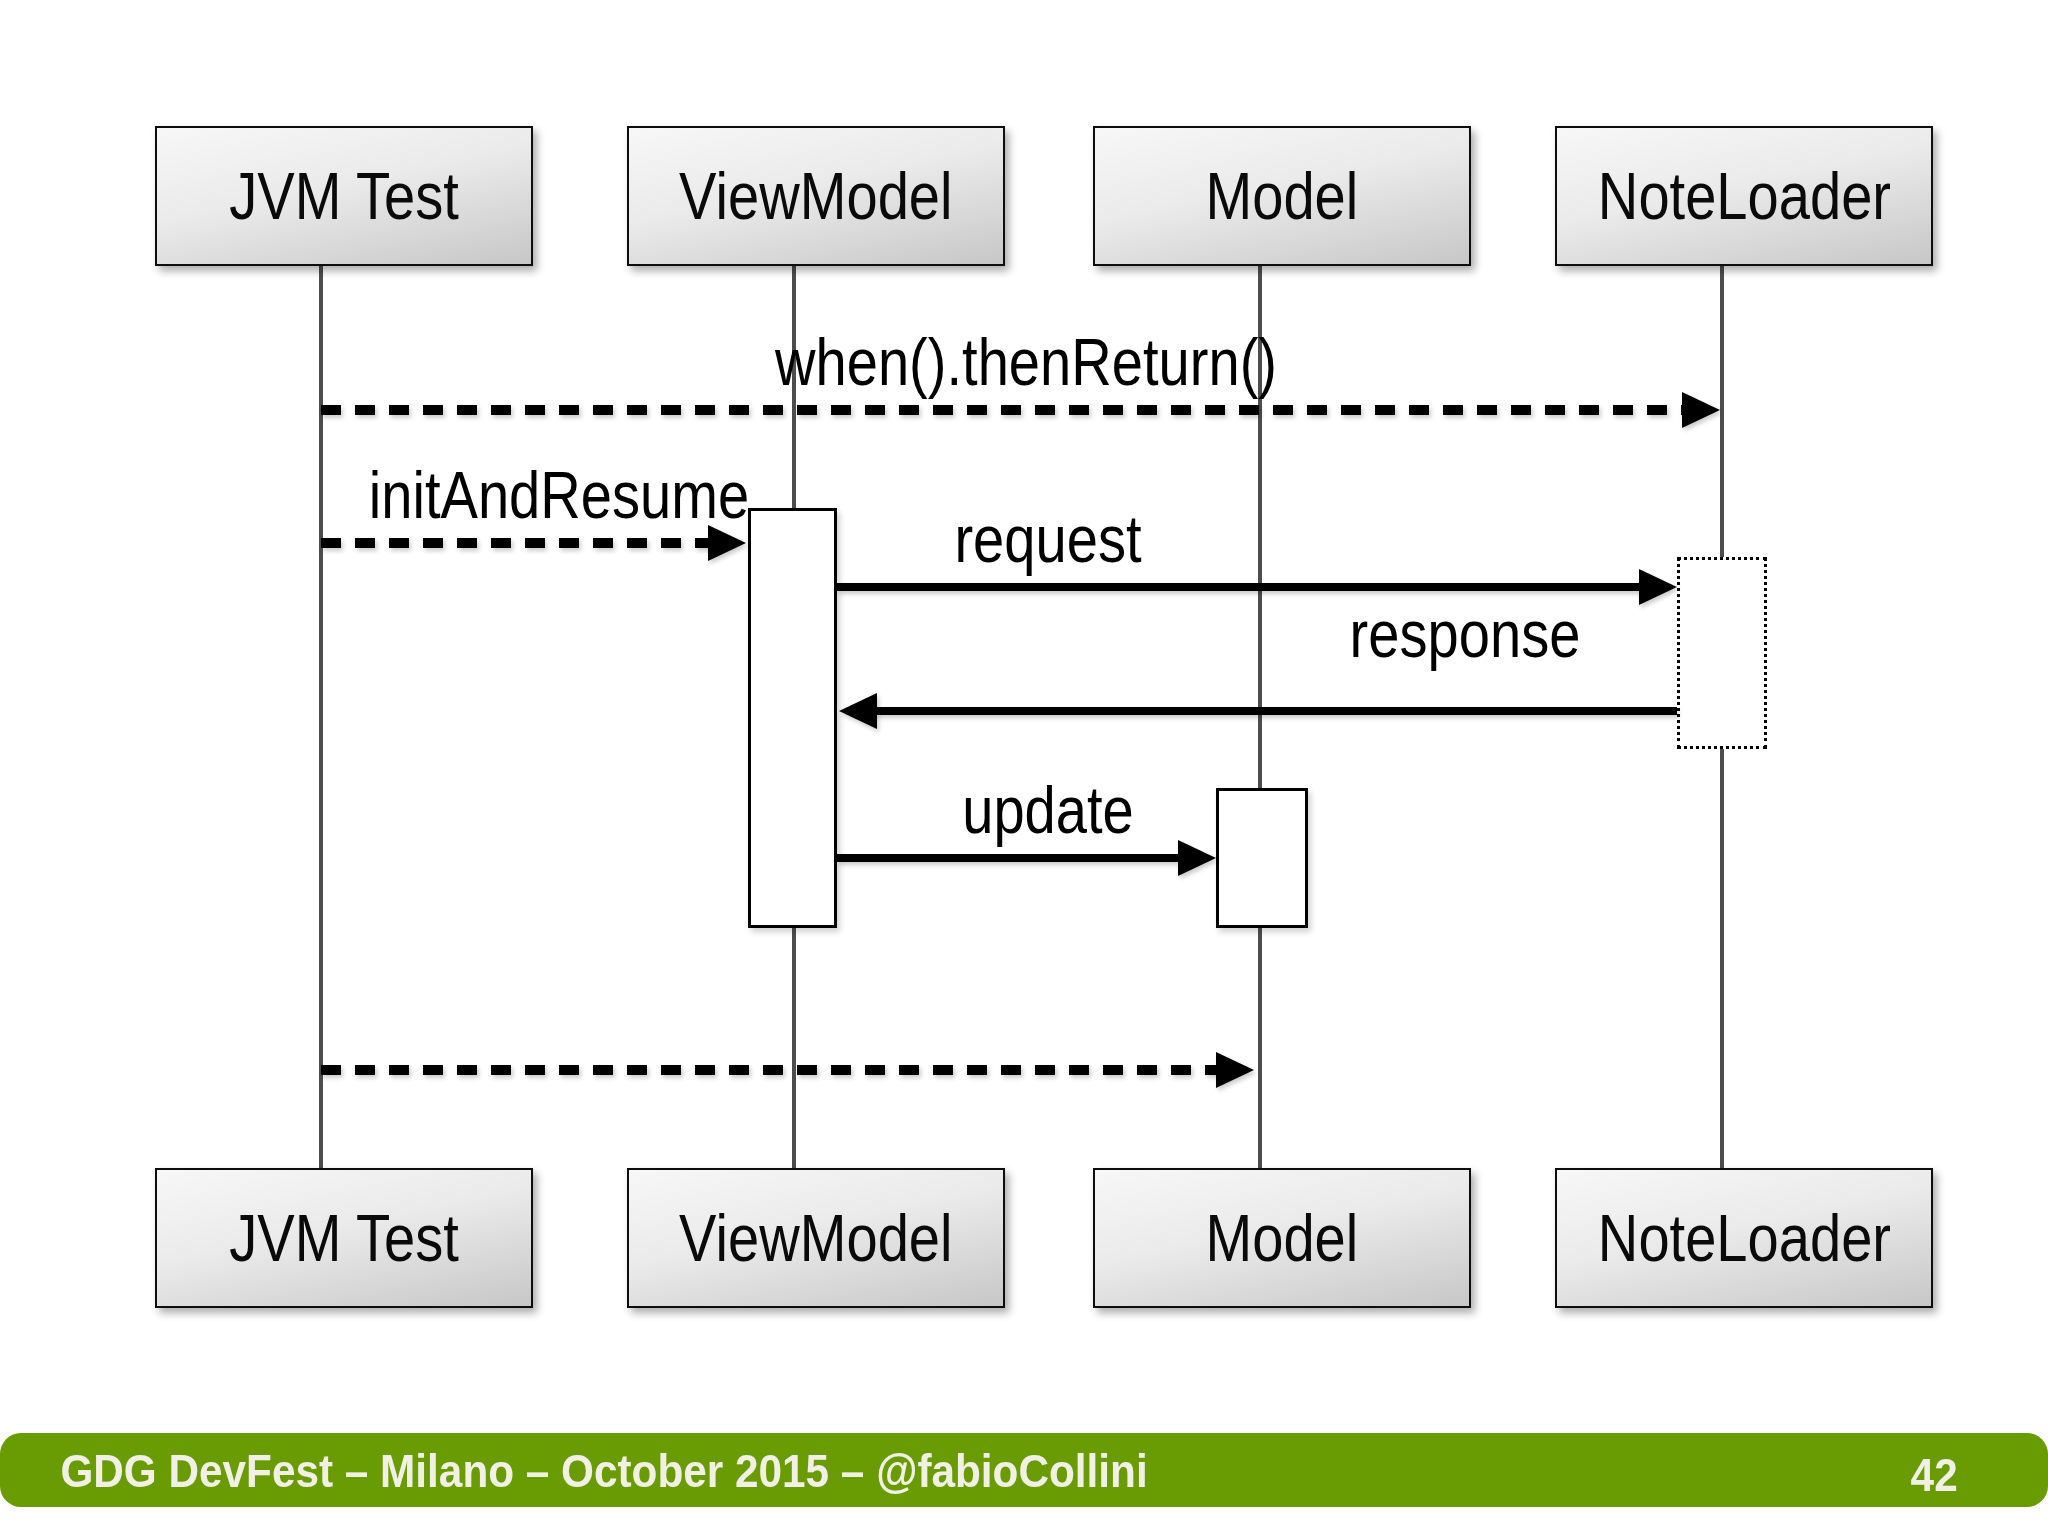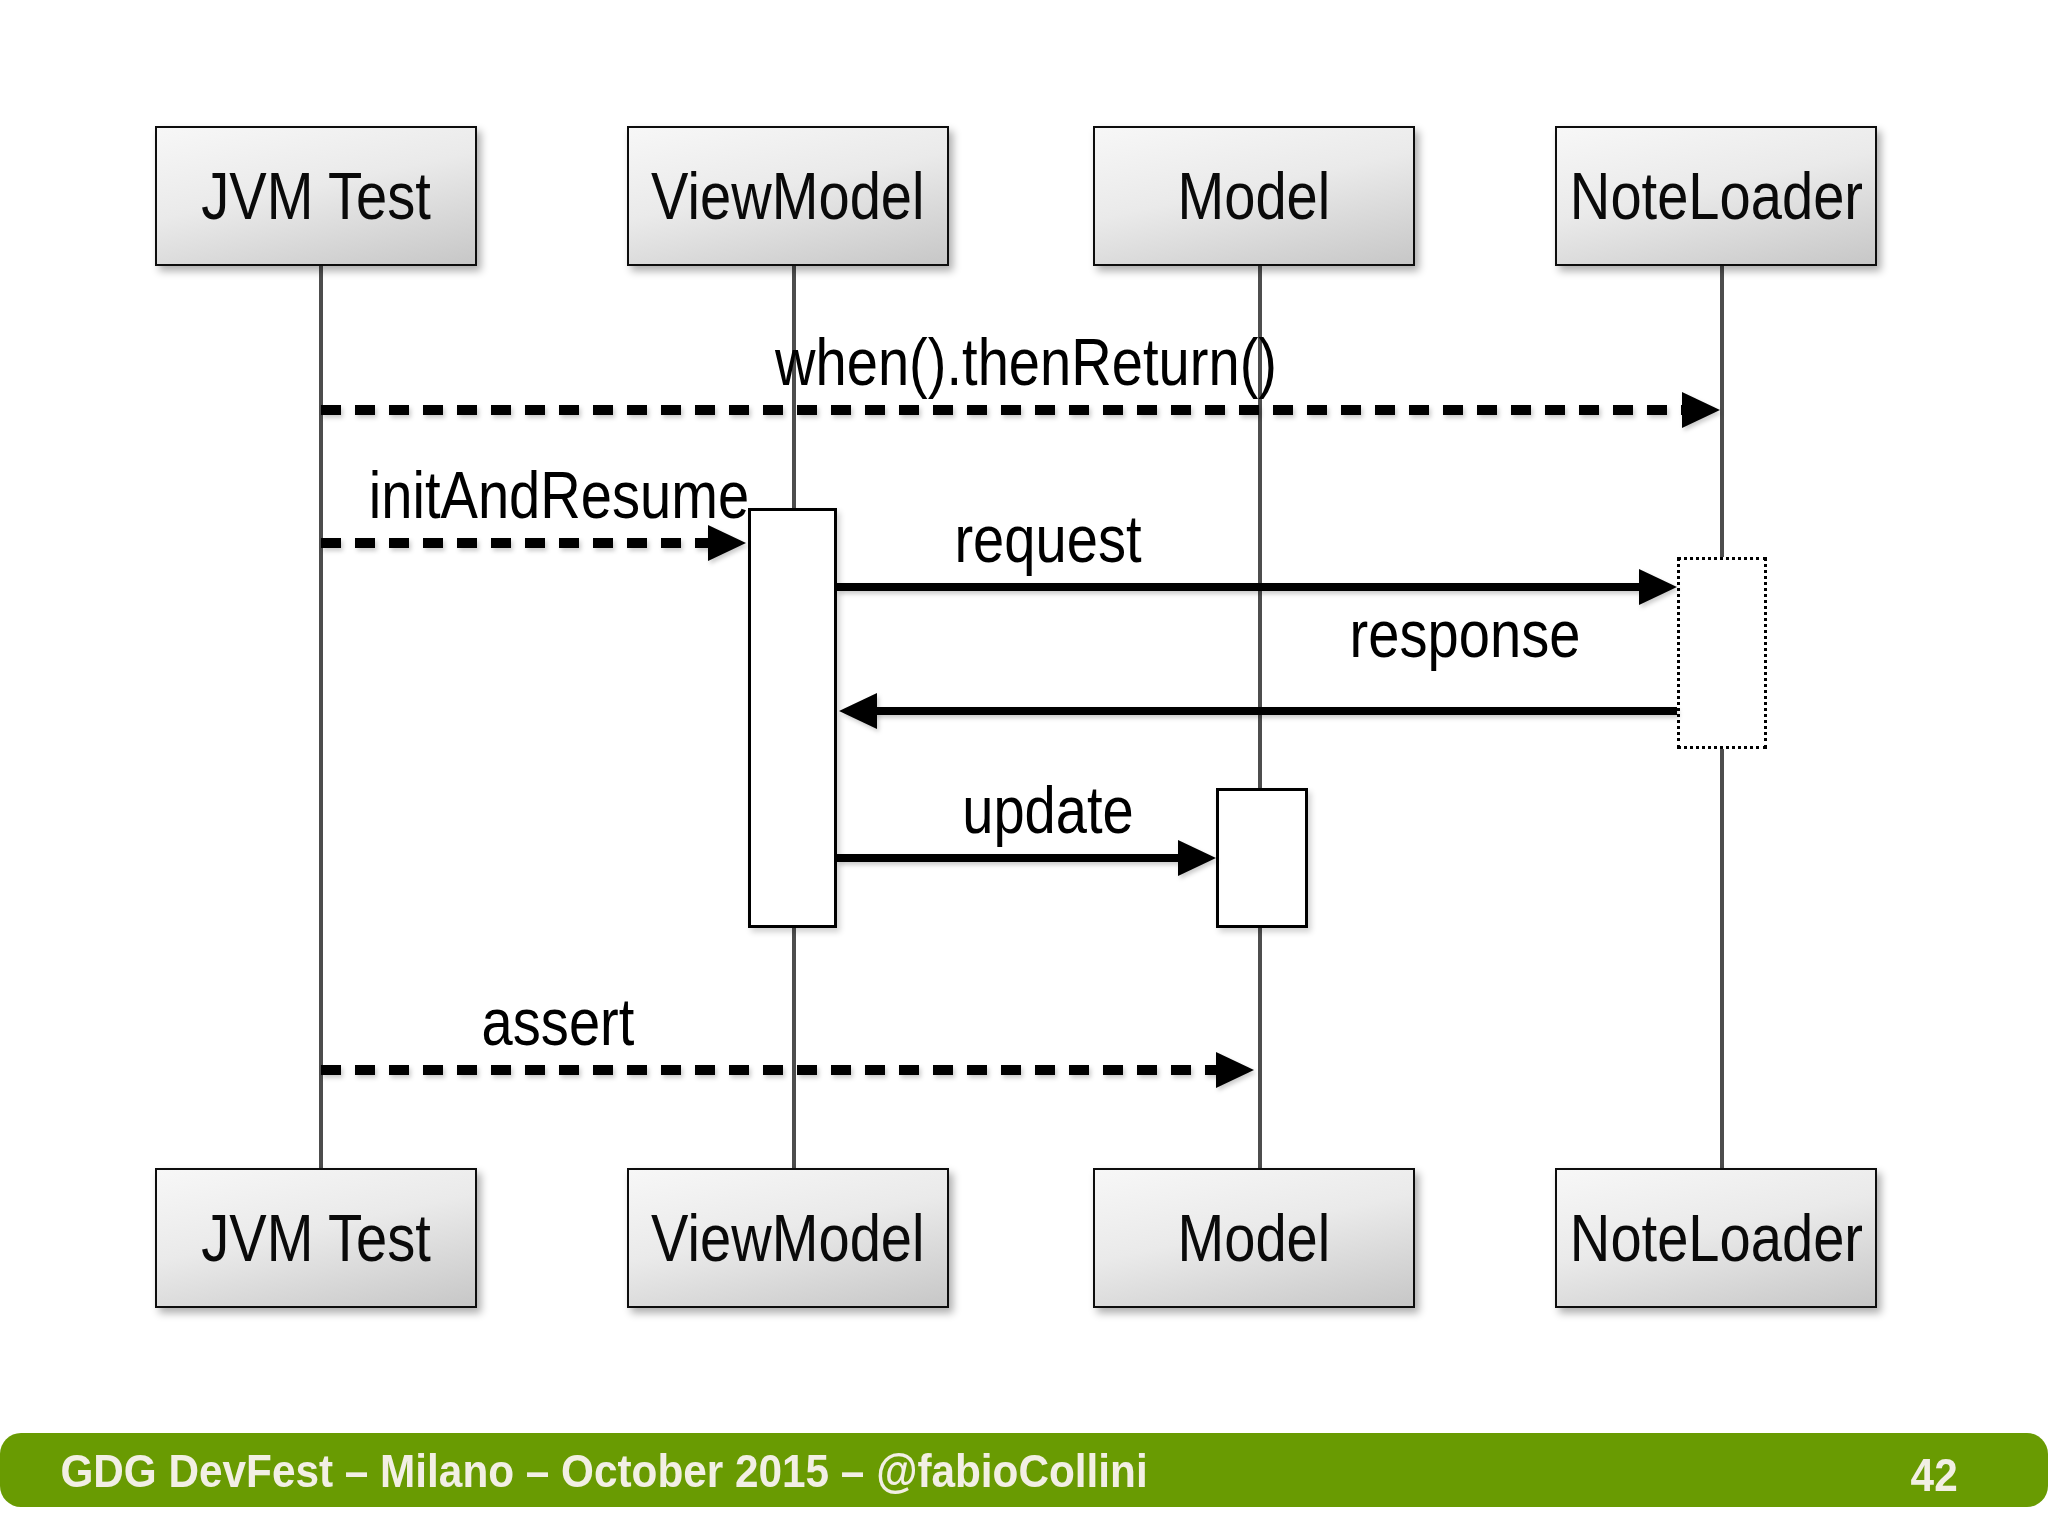--- a/index.html
+++ b/index.html
@@ -9,21 +9,21 @@
     font-family:"Liberation Sans", sans-serif;
     color:#000;
   }
   .slide { position:absolute; inset:0; }
 
   
   .cond { display:inline-block; transform:scaleX(0.85); transform-origin:center; white-space:nowrap; }
 
   
   .pbox {
-    position:absolute; width:322px; height:140px; box-sizing:border-box;
+    position:absolute; width:378px; height:140px; box-sizing:border-box;
     background:linear-gradient(168deg,#f7f7f7 0%,#eaeaea 45%,#c7c7c7 100%);
     border:2px solid #0d0d0d;
     box-shadow:4px 5px 8px rgba(0,0,0,0.32);
     display:flex; align-items:center; justify-content:center;
     z-index:4;
   }
   .pbox .plabel { font-size:66px; color:#0a0a0a; }
 
   
   .lifeline { position:absolute; top:266px; height:902px; width:4px; background:#4d4d4d; z-index:1; }
@@ -97,23 +97,20 @@
   </div>
   <div class="mline solidline" style="left:875px; top:707px; width:802px;"></div>
   <div class="ahead left" style="left:839px; top:693px;"></div>
 
   <div class="mlabel" style="left:1048px; top:772px;text-align:center;">
     <span class="cond">update</span>
   </div>
   <div class="mline solidline" style="left:837px; top:854px; width:341px;"></div>
   <div class="ahead right" style="left:1178px; top:840px;"></div>
 
-  <div class="mlabel" style="left:558px; top:984px;">
-    <span class="cond">assert</span>
-  </div>
   <div class="mline dashline" style="left:321px; top:1065px; width:899px;"></div>
   <div class="ahead right" style="left:1216px; top:1052px;"></div>
 
   <div class="pbox" style="left:155px; top:126px;">
     <span class="plabel cond">JVM Test</span>
   </div>
   <div class="pbox" style="left:627px; top:126px;">
     <span class="plabel cond">ViewModel</span>
   </div>
   <div class="pbox" style="left:1093px; top:126px;">

